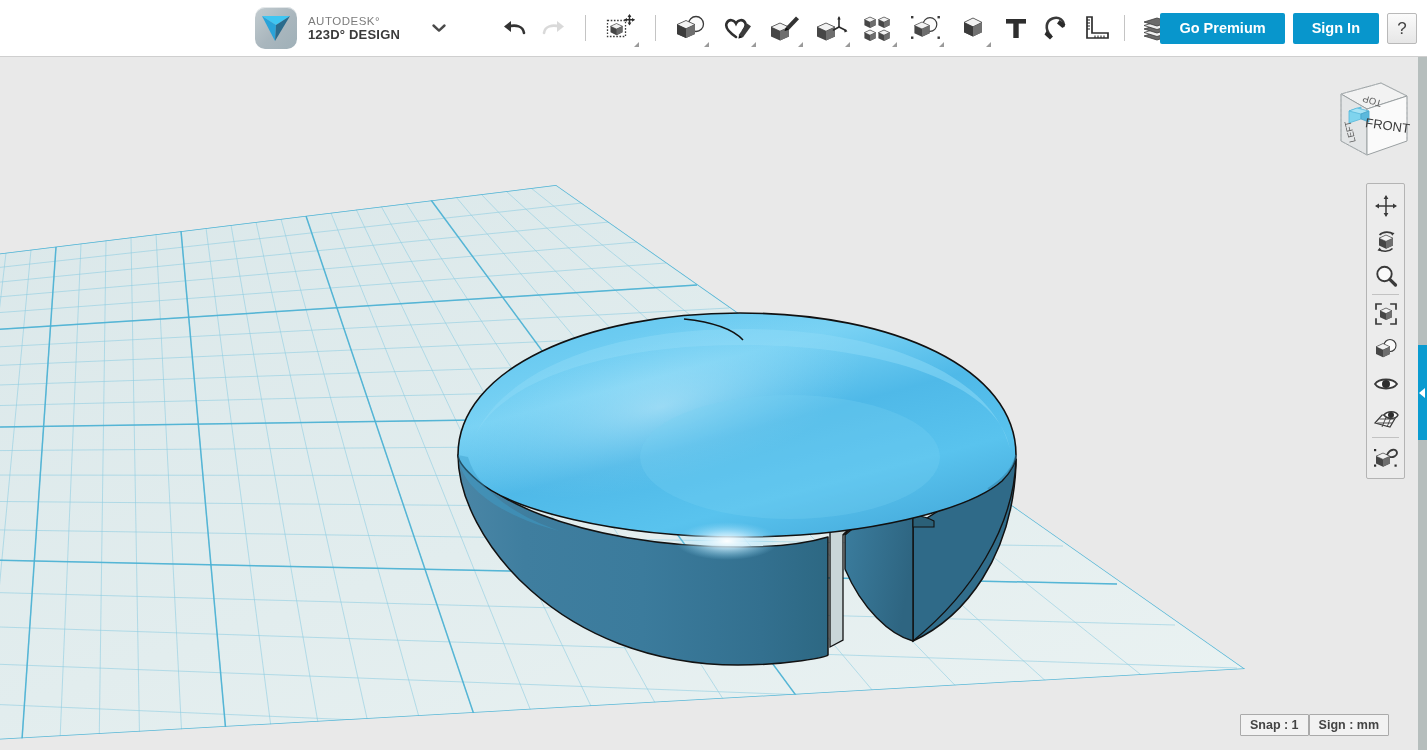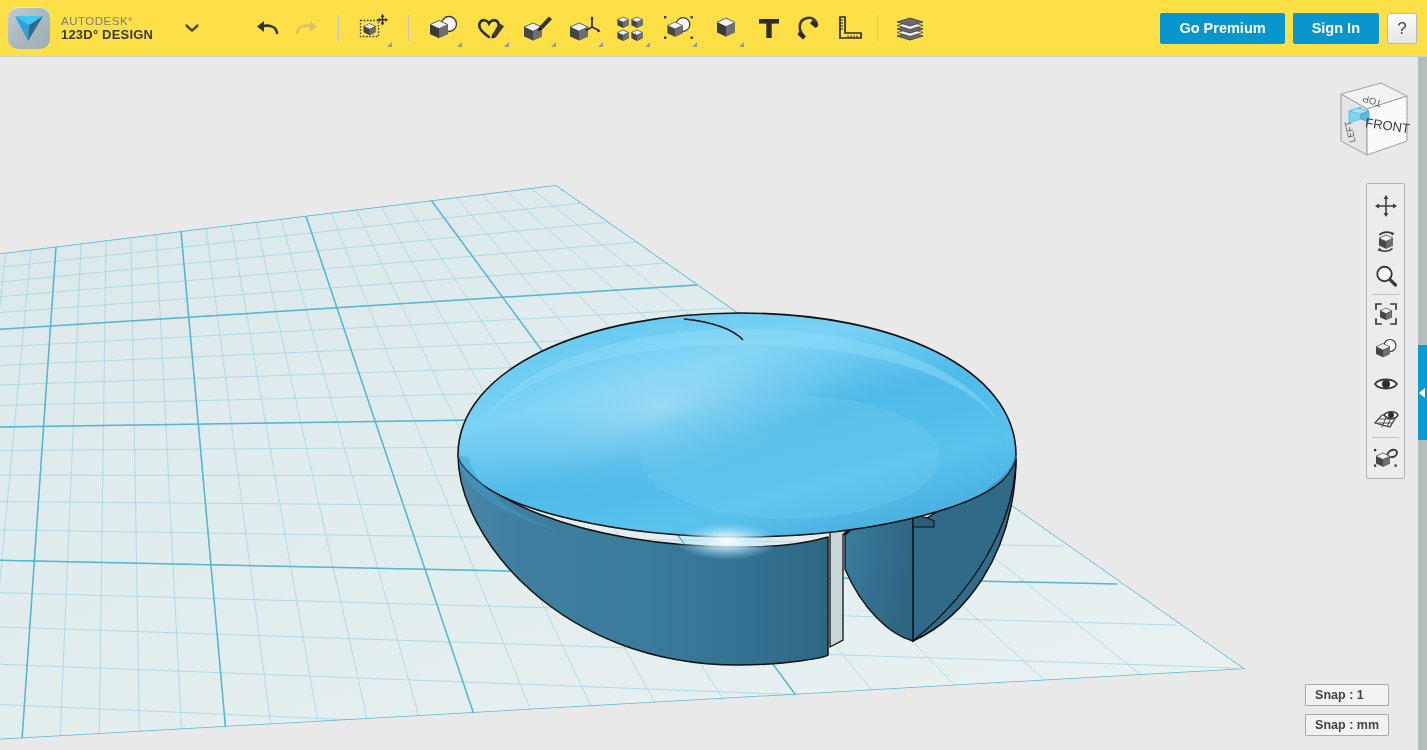--- a/index.html
+++ b/index.html
@@ -6,23 +6,23 @@
   html, body {
     width: 1427px; height: 750px; overflow: hidden;
     font-family: "Liberation Sans", sans-serif;
     background: #e8e8e8;
   }
   #app { position: relative; width: 1427px; height: 750px; }
 
   
   #topbar {
     position: absolute; left: 0; top: 0; width: 1427px; height: 57px;
-    background: #fde047;
+    background: #ffffff;
     border-bottom: 1px solid #cfcfcf;
-    display: flex; align-items: center;
+    display: flex; align-items: center; justify-content: center;
   }
   #brand { display: flex; align-items: center; padding-left: 8px; }
   #logo-icon {
     width: 42px; height: 42px; border-radius: 10px;
     background: linear-gradient(135deg,#c3ccd0 0%,#a9b6bd 55%,#9fb0b8 100%);
     position: relative; flex: none;
     box-shadow: inset 0 1px 0 rgba(255,255,255,.6);
   }
   #logo-icon svg { position: absolute; left: 6px; top: 7px; }
   #brandtext { margin-left: 11px; line-height: 1.05; }
@@ -104,21 +104,21 @@
     border-right: 6px solid #fff;
   }
   #scrollstrip {
     position: absolute; right: 0; top: 0; width: 9px; height: 693px;
     background: #b6bebd;
   }
 
   
   #status {
     position: absolute; right: 38px; bottom: 14px;
-    display: flex; gap: 8px; flex-direction: column;
+    display: flex; 
   }
   .sbox {
     border: 1px solid #aaa; background: #f2f2f2;
     font-size: 12.5px; font-weight: bold; color: #444;
     padding: 3px 9px; border-radius: 1px;
     font-family: "Liberation Sans", sans-serif;
   }
 </style>
 </head>
 <body>
@@ -641,17 +641,17 @@
       </div>
     </div>
 
     <div id="scrollstrip"></div>
     <div id="sidetab">
       <span class="arw"></span>
     </div>
 
     <div id="status">
       <div class="sbox">Snap : 1</div>
-      <div class="sbox">Snap : mm</div>
+      <div class="sbox">Sign : mm</div>
     </div>
 
   </div>
 </div>
 
 </body></html>

